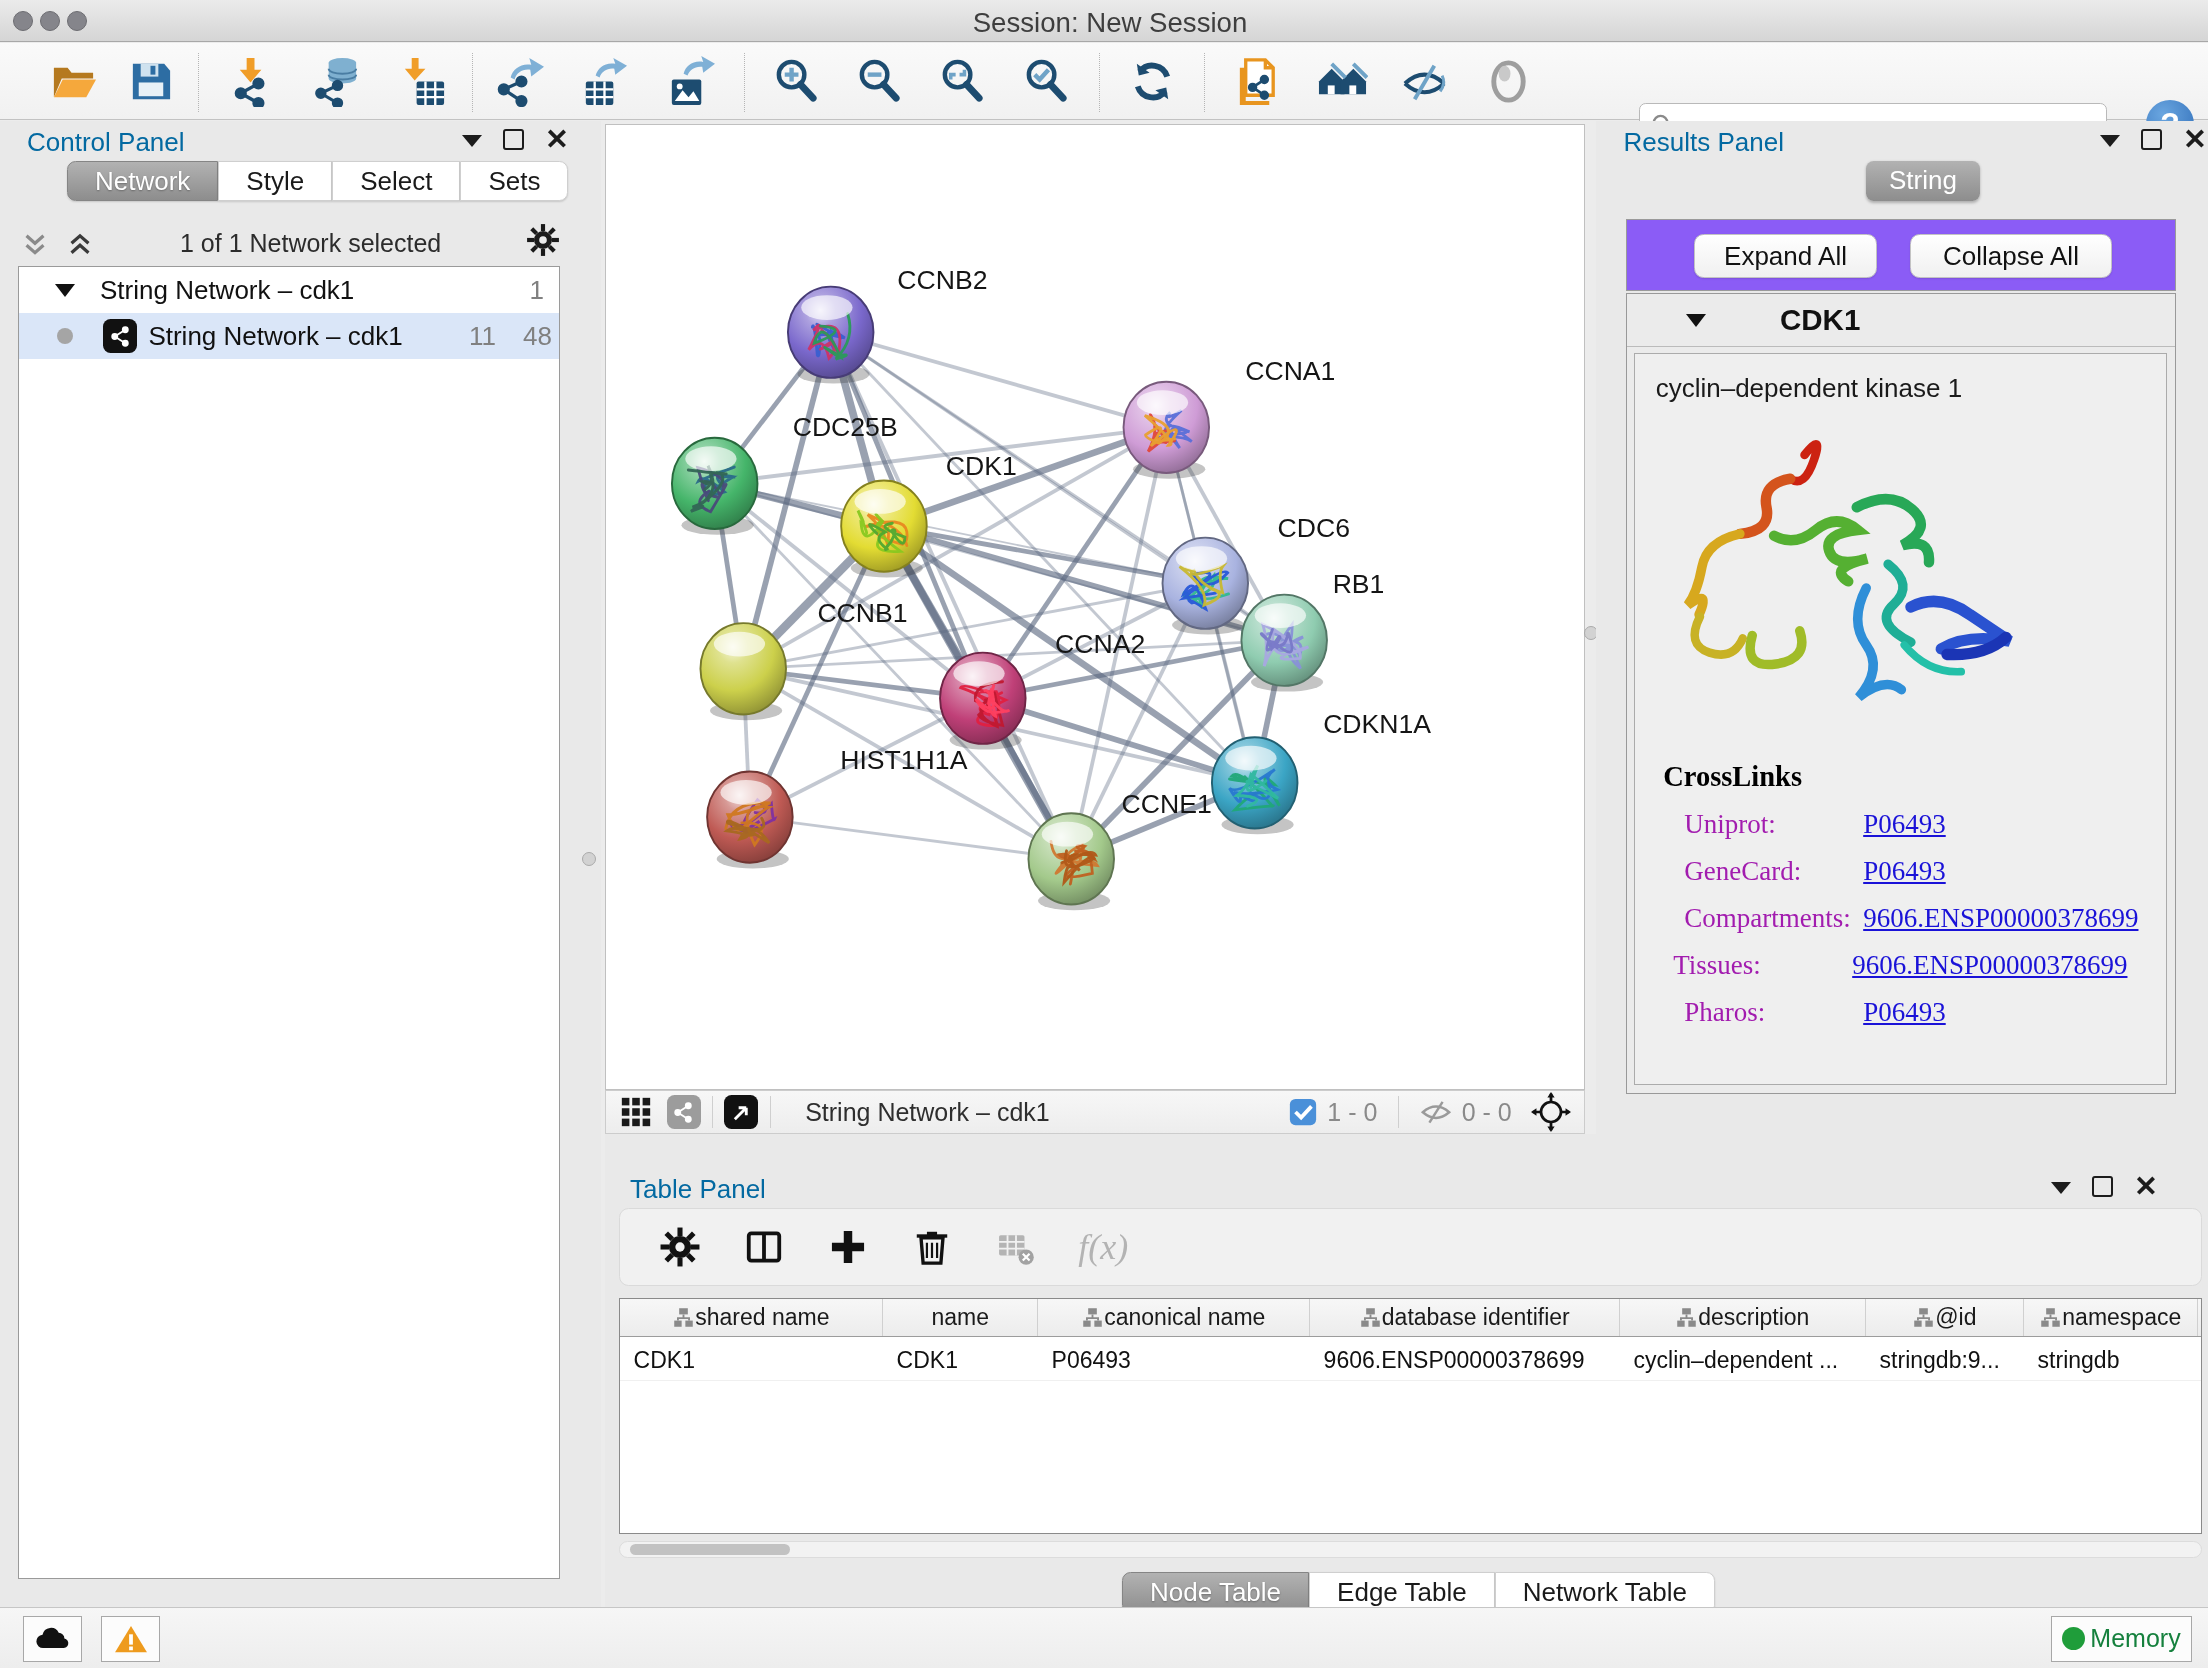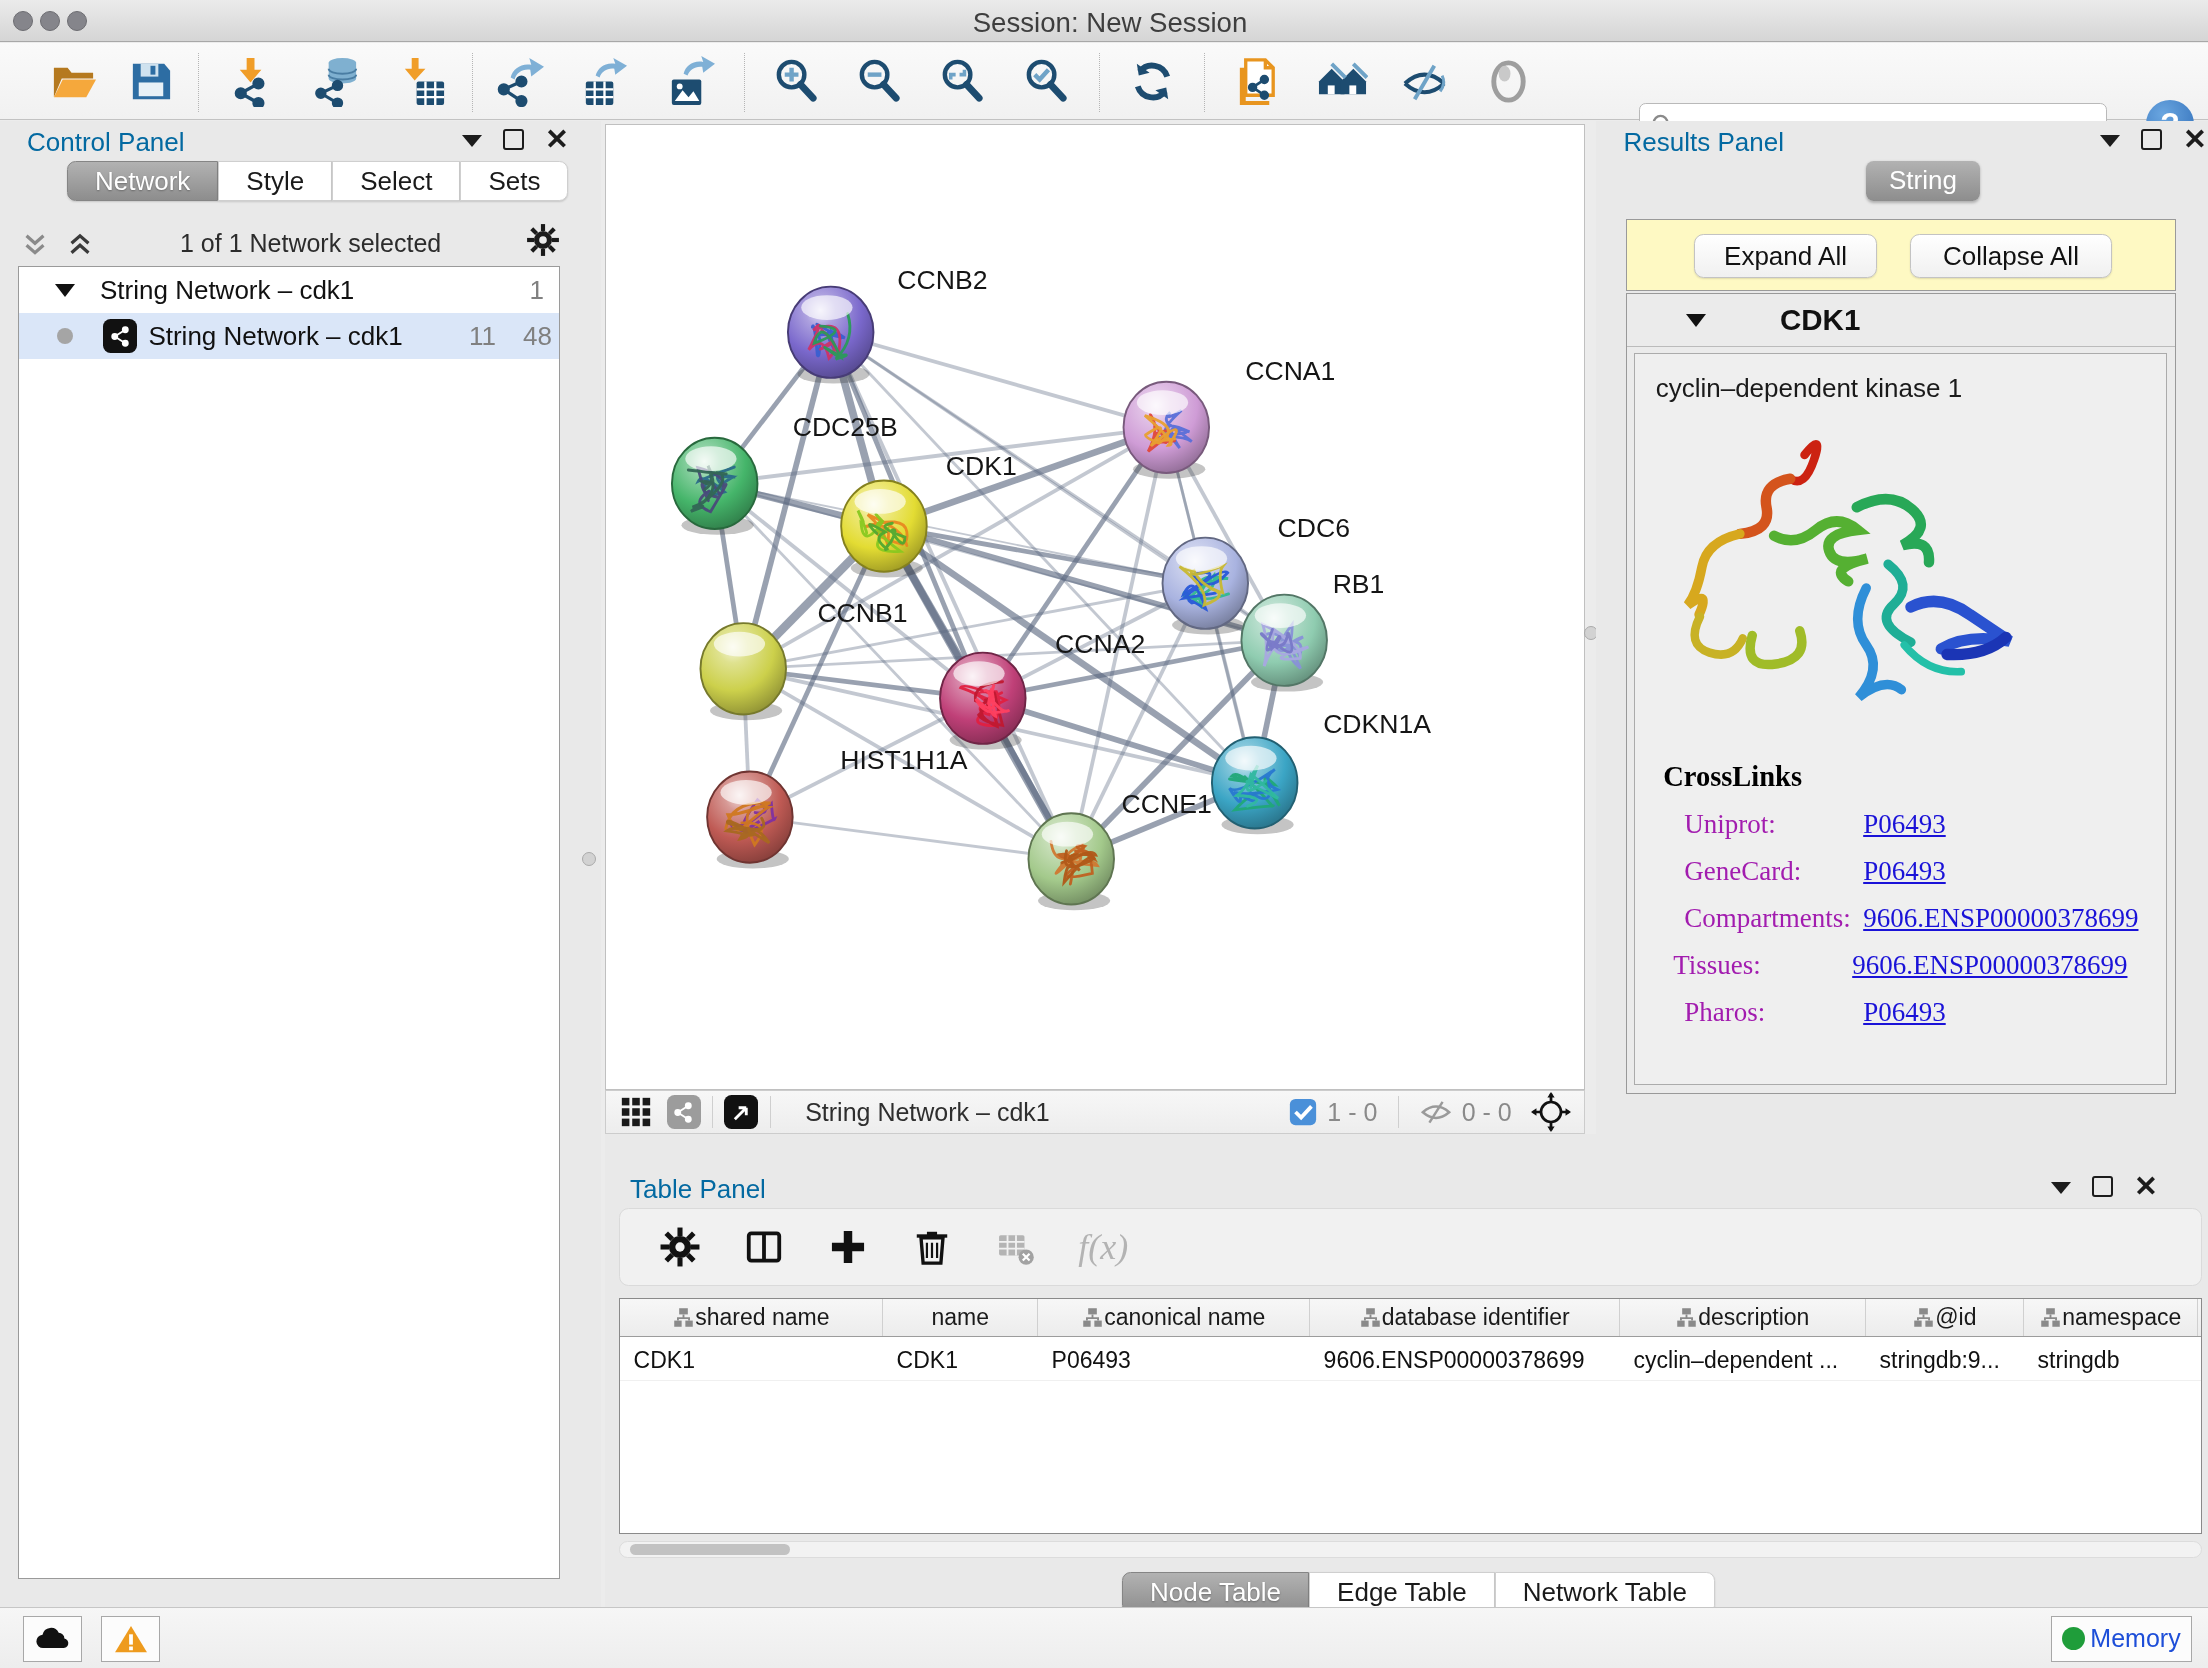--- a/index.html
+++ b/index.html
@@ -70,21 +70,21 @@
   .nv-count { font-size:25px; color:#8a8a8a; }
   .splitter-dot { position:absolute; width:14.3px; height:14.3px; border-radius:50%;
     background:#d2d2d2; border:1px solid #aaa; }
 
   
   .results-panel { position:absolute; left:1596px; top:121px; width:613px; height:1039px; background:#e9e9e9; }
   .string-tab { position:absolute; left:270px; top:40px; padding:0 23px; height:40px; line-height:38px;
     background:linear-gradient(#b2b2b2,#8d8d8d); color:#fff; font-size:26px; border-radius:7.6px;
     box-shadow:0 1.9px 2.9px rgba(0,0,0,.25); cursor:pointer; }
   .rp-btnbox { position:absolute; left:30px; top:98px; width:550px; height:72px;
-    background:#fef9c3; border:1.9px solid #9a9a9a; }
+    background:#8b5cf6; border:1.9px solid #9a9a9a; }
   .rp-btn { position:absolute; top:14.3px; height:44px; background:linear-gradient(#ffffff,#f0f0f0);
     border:1px solid #c3c3c3; border-radius:9.5px; font-size:26px; color:#111; text-align:center;
     line-height:42px; cursor:pointer; box-shadow:0 1px 1.9px rgba(0,0,0,.12); }
   .rp-section { position:absolute; left:30px; top:172px; width:550px; height:801px;
     background:#ebebeb; border:1.9px solid #999; }
   .rp-sec-head { height:53px; display:flex; align-items:center; border-bottom:1px solid #bbb; }
   .rp-gene { font-size:29.5px; font-weight:bold; color:#111; margin-left:74px; }
   .rp-content { position:absolute; left:6.7px; top:59px; width:533px; height:732px;
     background:#efefef; border:1px solid #ababab; }
   .rp-desc { font-size:26px; color:#1a1a1a; margin:19px 0 0 21px; }
@@ -113,21 +113,21 @@
   .hscroll { position:absolute; left:14.3px; top:407px; width:1583px; height:17px; background:#f2f2f2;
     border:1px solid #dcdcdc; border-radius:8.6px; }
   .hthumb { position:absolute; left:9.5px; top:1.9px; width:160px; height:11.4px; background:#c2c2c2; border-radius:6.7px; }
   .tp-tabs { position:absolute; left:517px; top:438px; display:flex; height:42px; }
 
   
   .statusbar { position:absolute; left:0; top:1607px; width:2208px; height:61px;
     background:linear-gradient(#f6f6f6,#ededed); border-top:1px solid #c6c6c6; }
   .sb-btn { position:absolute; top:7.6px; height:46px; background:#fcfcfc; border:1.9px solid #a8a8a8;
     display:flex; align-items:center; justify-content:center; cursor:pointer; }
-  .memory-btn { left:2051px; width:141px; gap:5px; font-size:25px; color:#1d4ed8; }
+  .memory-btn { left:2051px; width:141px; gap:5px; font-size:25px; color:#15803d; }
   .mem-dot { width:23px; height:23px; border-radius:50%; background:#1f9d3a; }
 </style>
 </head>
 <body>
 
 <div id="app">
 
   <div class="titlebar">
     <div class="traffic" style="left:13.3px"></div>
     <div class="traffic" style="left:40px"></div>

